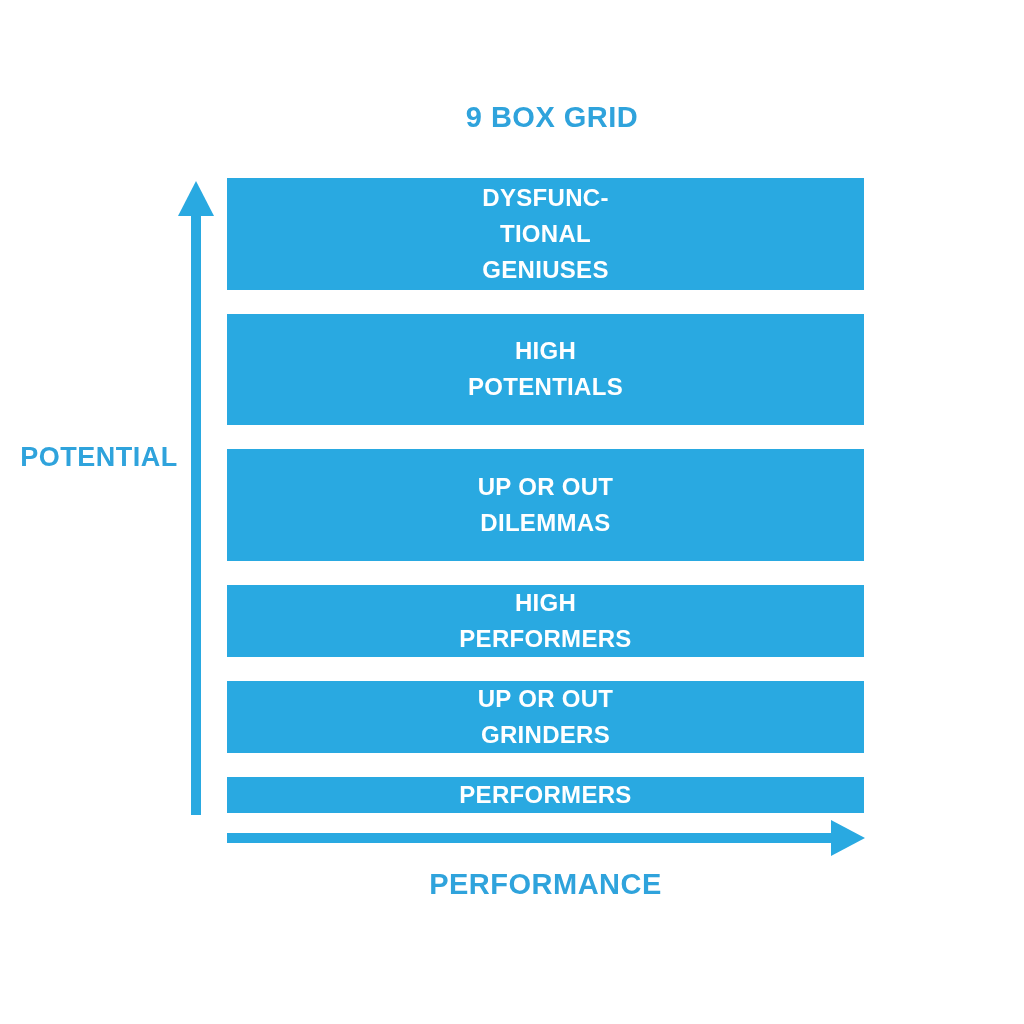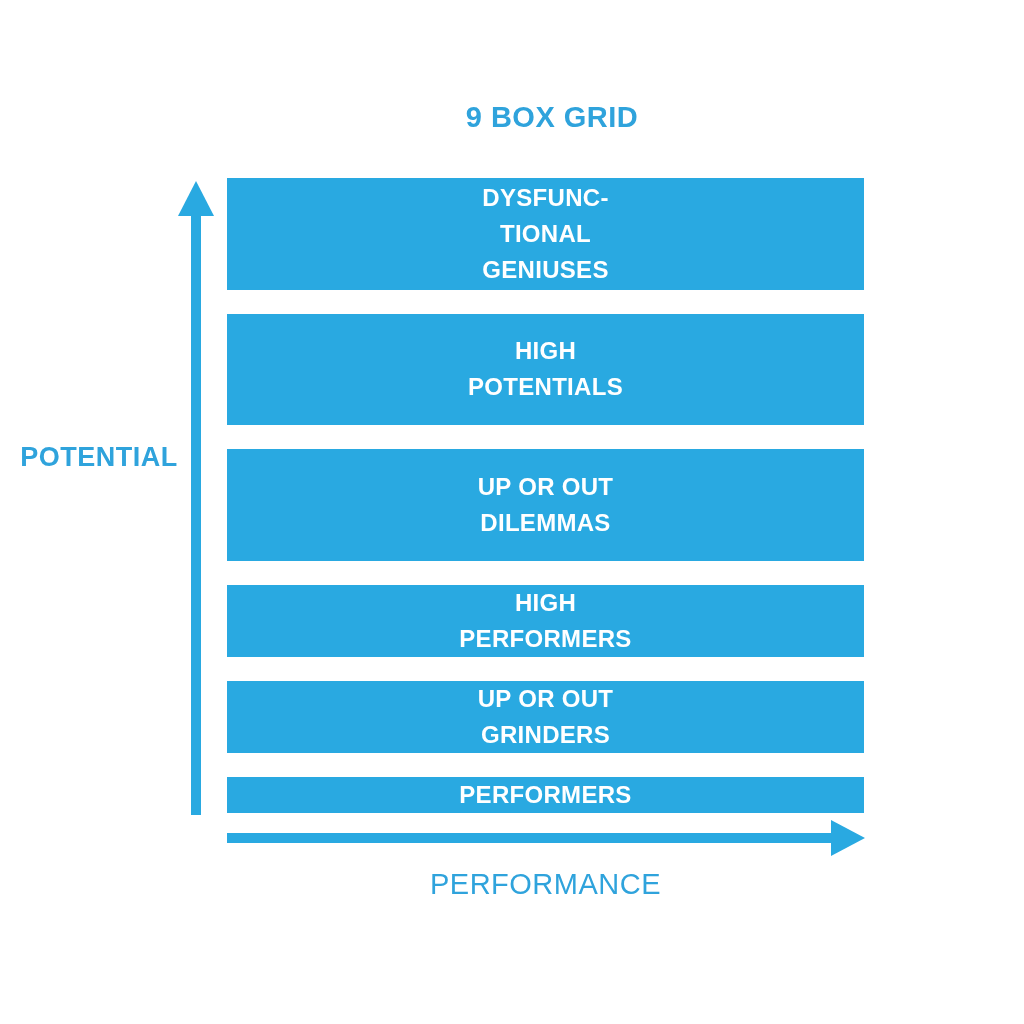--- a/index.html
+++ b/index.html
@@ -66,21 +66,21 @@
     letter-spacing: 0.5px;
     color: var(--label_text, #2FA3DC);
   }
   .axis-label-x {
     position: absolute;
     left: 227px;
     top: 868px;
     width: 637px;
     text-align: center;
     font-size: 29px;
-    font-weight: normal;
+    font-weight: bold;
     letter-spacing: 0.5px;
     color: var(--label_text, #2FA3DC);
   }
   .arrow-layer {
     position: absolute;
     left: 0;
     top: 0;
     width: 1024px;
     height: 1024px;
     pointer-events: none;

